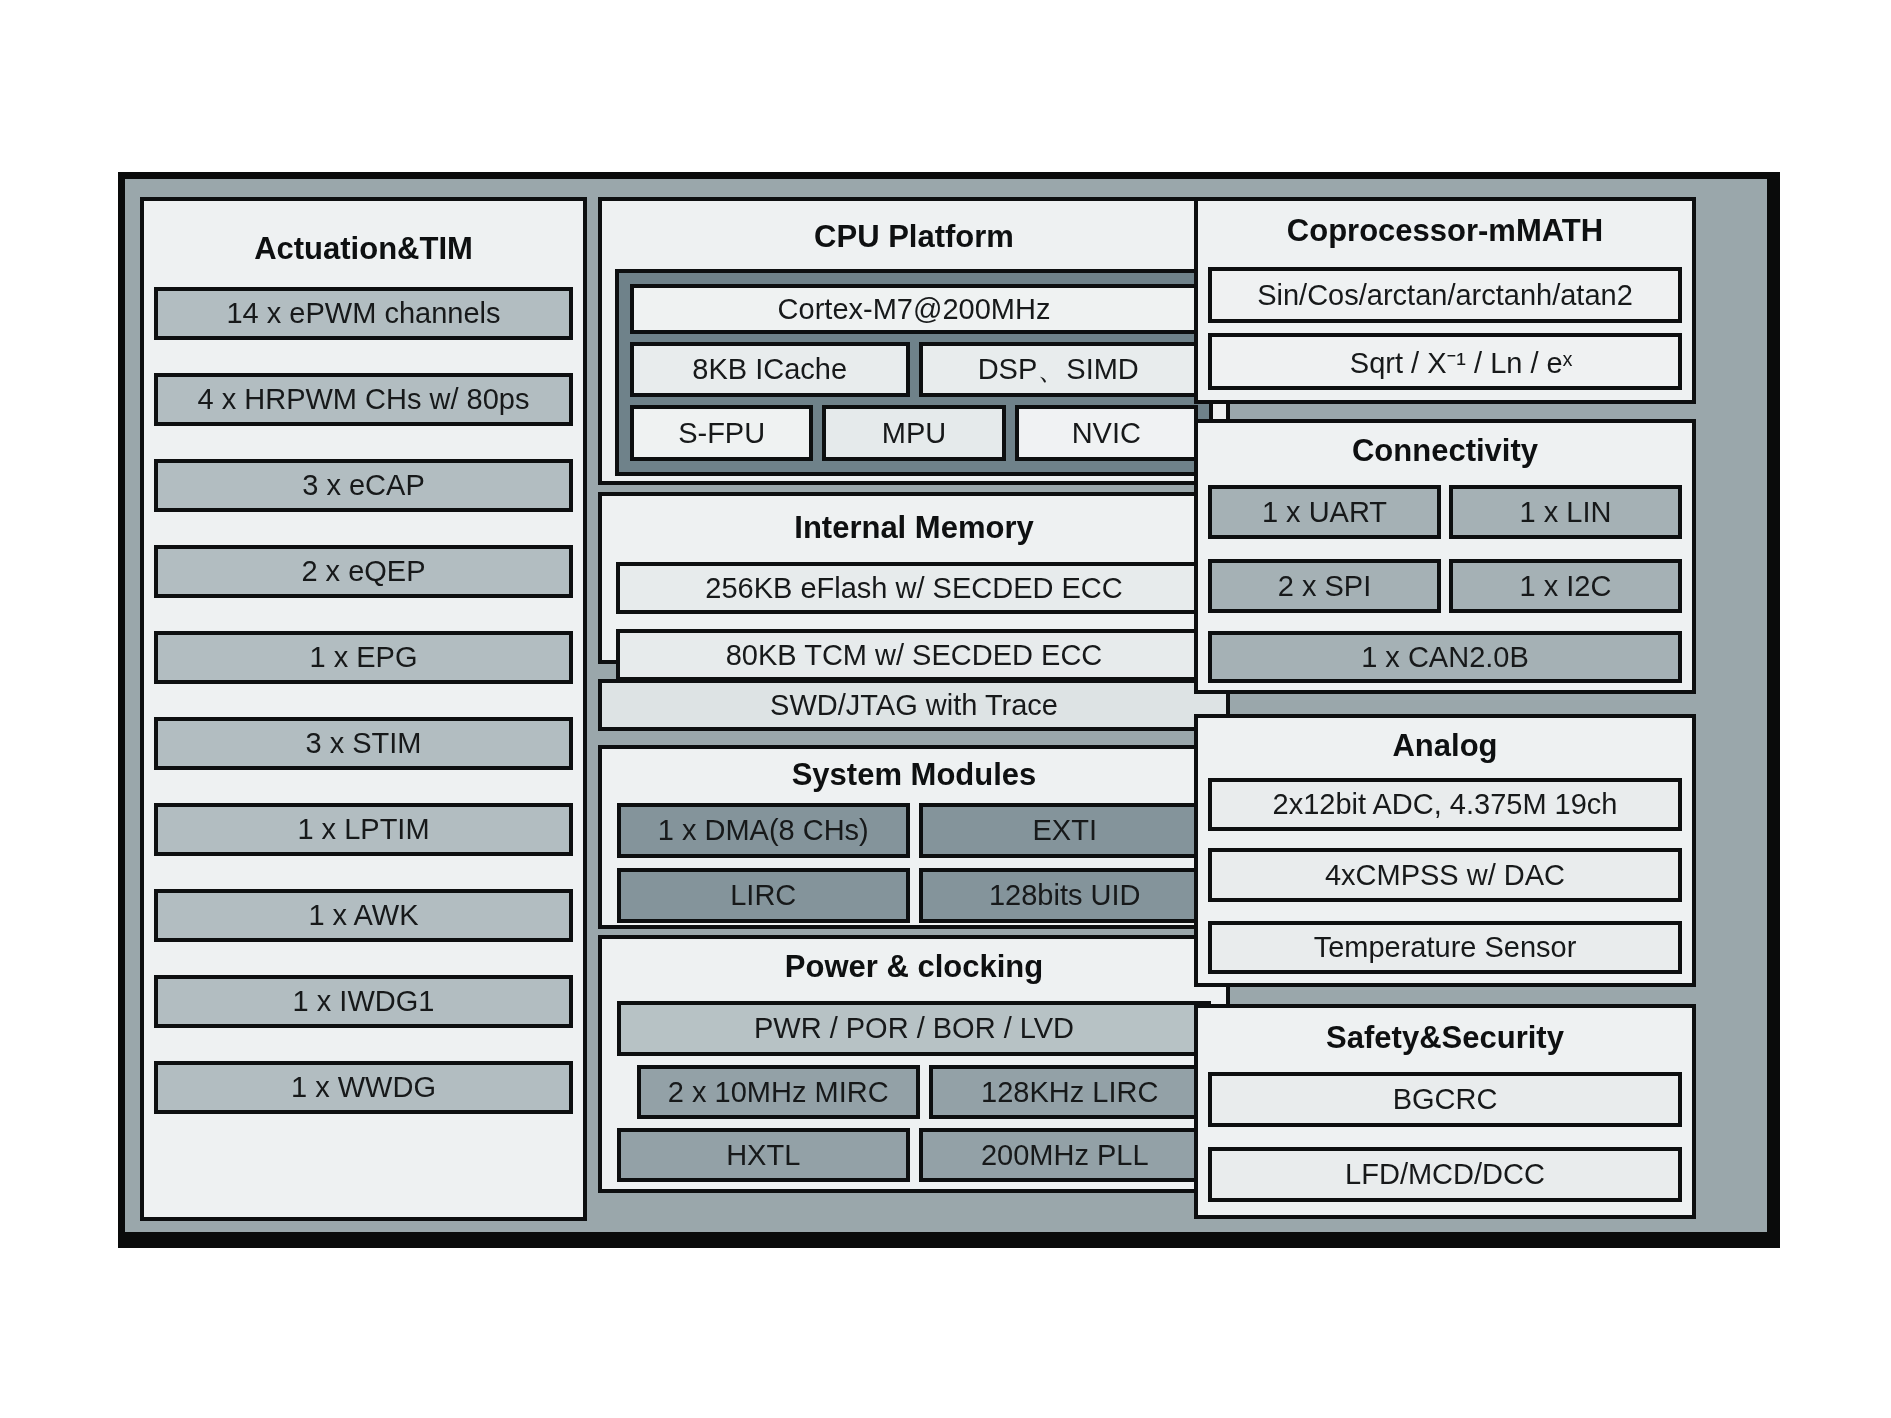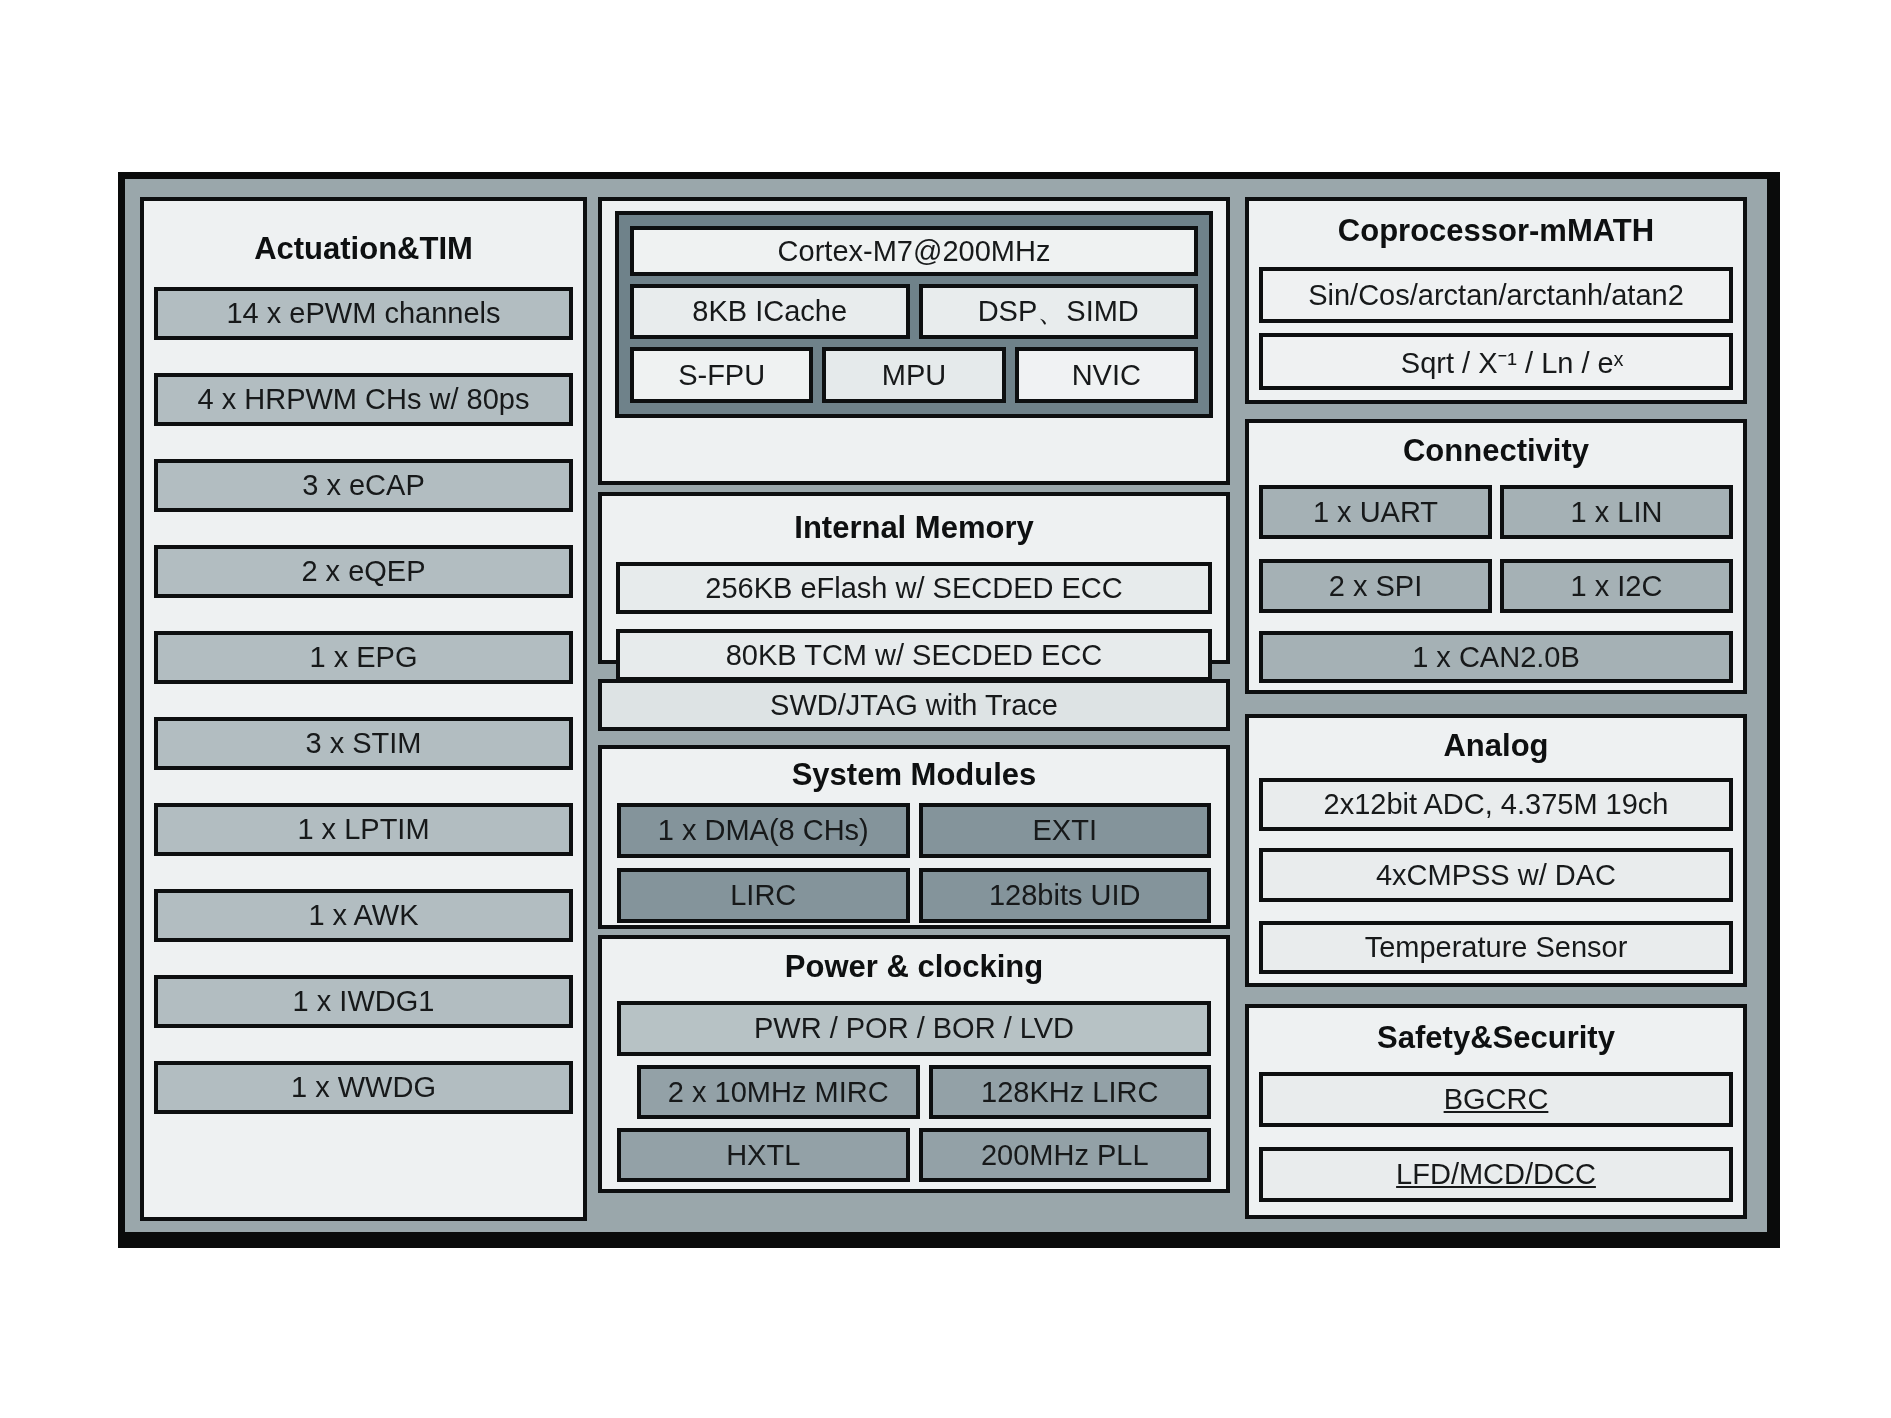--- a/index.html
+++ b/index.html
@@ -8,21 +8,21 @@
     font-family:"Liberation Sans", sans-serif;color:#141617;
   }
   .chip{
     position:absolute;left:118px;top:172px;width:1662px;height:1076px;
     box-sizing:border-box;background:#9aa7ab;
     border-style:solid;border-color:#0a0b0b;border-width:7px 13px 16px 7px;
   }
   .col{position:absolute;top:18px;box-sizing:border-box;}
   .col-left{left:15px;width:447px;height:1024px;}
   .col-mid{left:473px;width:632px;height:1024px;display:flex;flex-direction:column;}
-  .col-right{left:1120px;width:502px;height:1024px;display:flex;flex-direction:column;}
+  .col-right{left:1069px;width:502px;height:1024px;display:flex;flex-direction:column;}
 
   .panel{box-sizing:border-box;border:4px solid #0d0f10;background:#eef1f2;}
   .ptitle{font-weight:700;font-size:31px;line-height:44px;text-align:center;color:#0e1011;}
   .box{
     box-sizing:border-box;border:4px solid #0d0f10;display:flex;align-items:center;justify-content:center;
     font-size:29px;color:#17191a;white-space:nowrap;
   }
 
   
   .panel-act{width:100%;height:100%;display:flex;flex-direction:column;}
@@ -85,21 +85,21 @@
 
   .panel-analog{height:273px;margin-top:20px;}
   .panel-analog .ptitle{margin-top:6px;}
   .ana-box{margin:0 10px;background:#e9eced;height:53px;}
   .ana-box.b1{margin-top:10px;}
   .ana-box.b2{margin-top:17px;height:54px;}
   .ana-box.b3{margin-top:19px;}
 
   .panel-safe{height:215px;margin-top:17px;}
   .panel-safe .ptitle{margin-top:8px;}
-  .safe-box{margin:0 10px;background:#e9eced;height:55px;text-decoration:underline;}
+  .safe-box{margin:0 10px;background:#e9eced;height:55px;}
   .safe-box.b1{margin-top:12px;}
   .safe-box.b2{margin-top:20px;}
 </style>
 </head>
 <body>
 
 <div class="chip">
 
   <div class="col col-left">
     <div class="panel panel-act">
@@ -115,20 +115,21 @@
         <div class="box act-item">1 x AWK</div>
         <div class="box act-item">1 x IWDG1</div>
         <div class="box act-item">1 x WWDG</div>
       </div>
     </div>
   </div>
 
   <div class="col col-mid">
 
     <div class="panel panel-cpu">
+      <div class="ptitle">CPU Platform</div>
       <div class="cpu-inner">
         <div class="box cpu-core">Cortex-M7@200MHz</div>
         <div class="cpu-row">
           <div class="box cpu-r2">8KB ICache</div>
           <div class="box cpu-r2">DSP、SIMD</div>
         </div>
         <div class="cpu-row">
           <div class="box cpu-r3 bg-light">S-FPU</div>
           <div class="box cpu-r3 bg-mpu">MPU</div>
           <div class="box cpu-r3 bg-nvic">NVIC</div>

